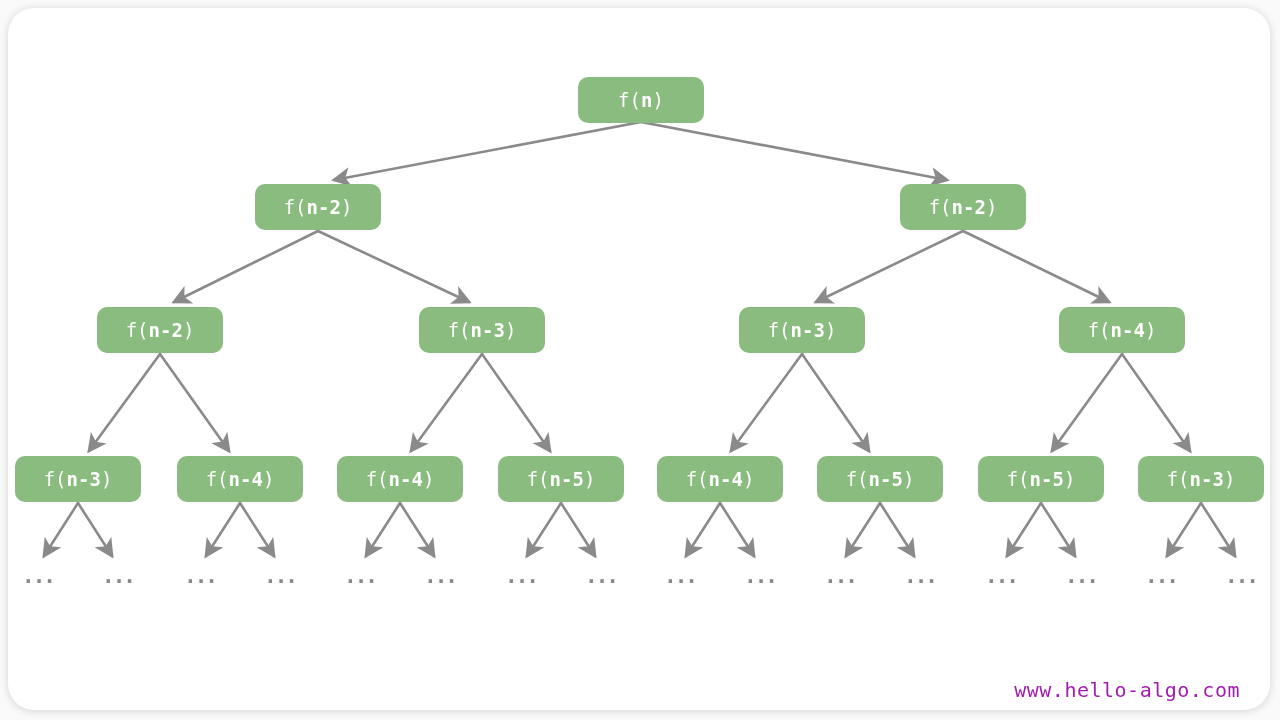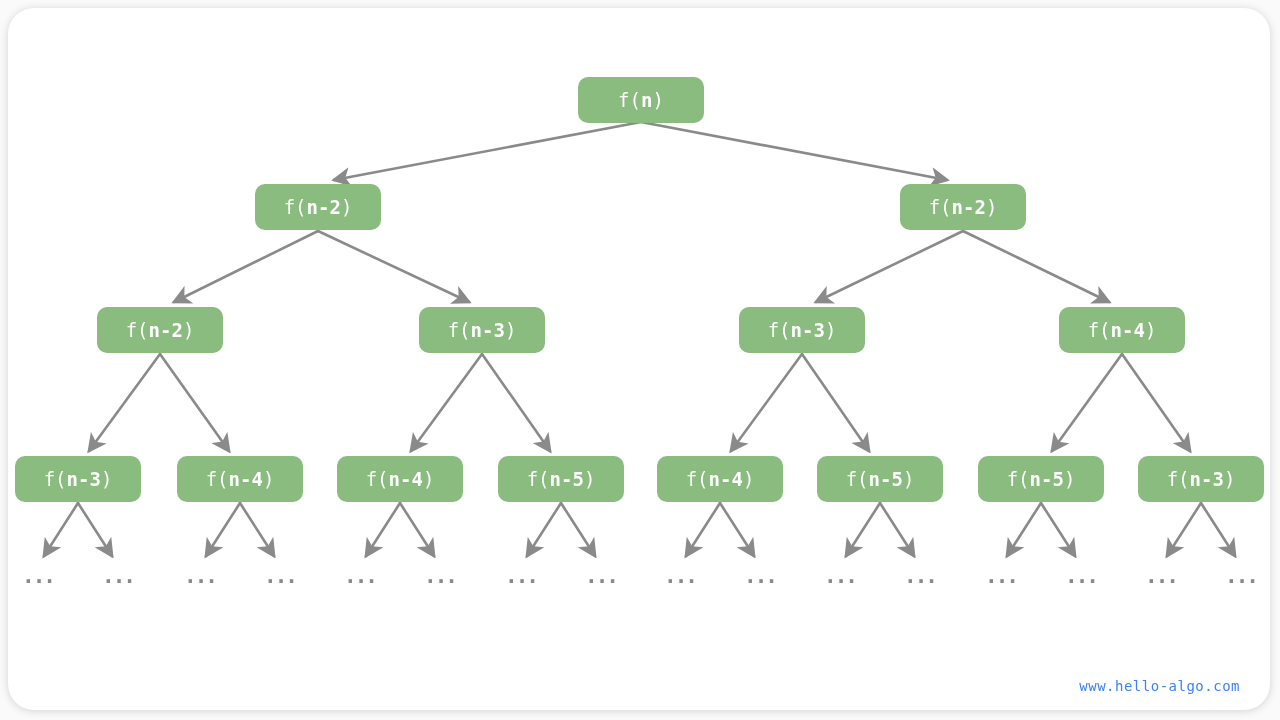--- a/index.html
+++ b/index.html
@@ -9,21 +9,21 @@
   .stage{position:absolute;left:0;top:0;width:1280px;height:720px;}
   svg.edges{position:absolute;left:0;top:0;width:1280px;height:720px;}
   .edge{stroke:#8A8A8A;stroke-width:2.6;stroke-linecap:round;}
   .node{position:absolute;width:126px;height:46px;background:#89BC7E;border-radius:10px;
         display:flex;align-items:center;justify-content:center;
         color:#ffffff;font-size:19px;line-height:1;white-space:nowrap;}
   .node b{font-weight:700;}
   .node span{font-weight:400;}
   .dots{position:absolute;width:40px;top:566px;text-align:center;color:#8A8A8A;
         font-weight:700;font-size:21px;letter-spacing:-2px;line-height:20px;}
-  .watermark{position:absolute;right:40px;top:678px;font-size:14px;color:#3b82f6;letter-spacing:0.5px;}
+  .watermark{position:absolute;right:40px;top:678px;font-size:20px;color:#a21caf;letter-spacing:0.5px;}
 </style>
 </head>
 <body>
 
 <div class="card"></div>
 
 <div class="stage">
 
   <svg class="edges" viewBox="0 0 1280 720">
     <defs>

